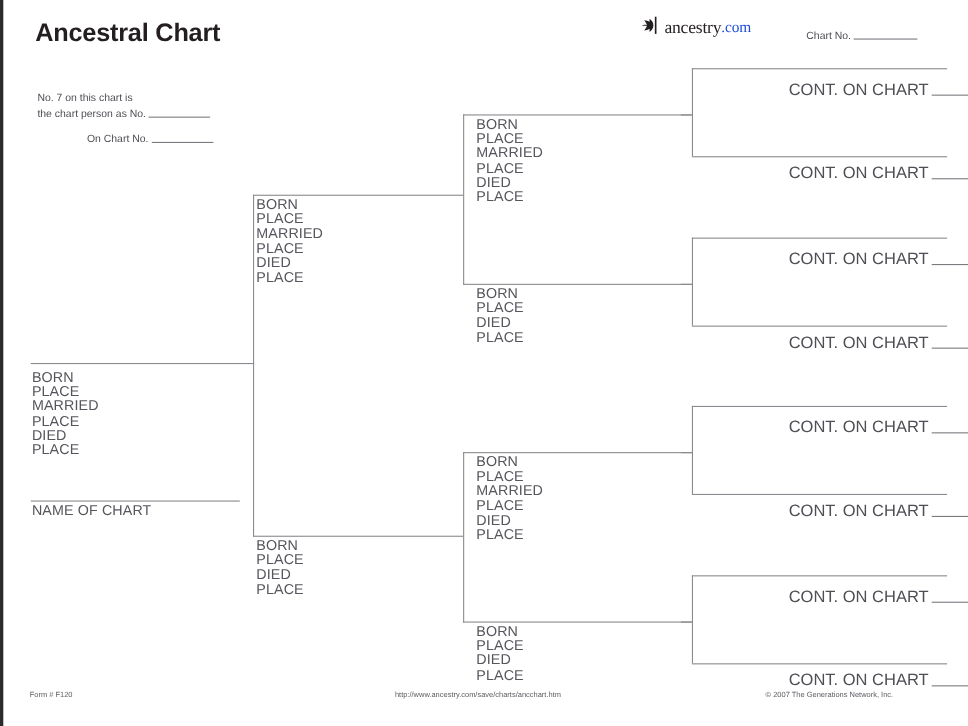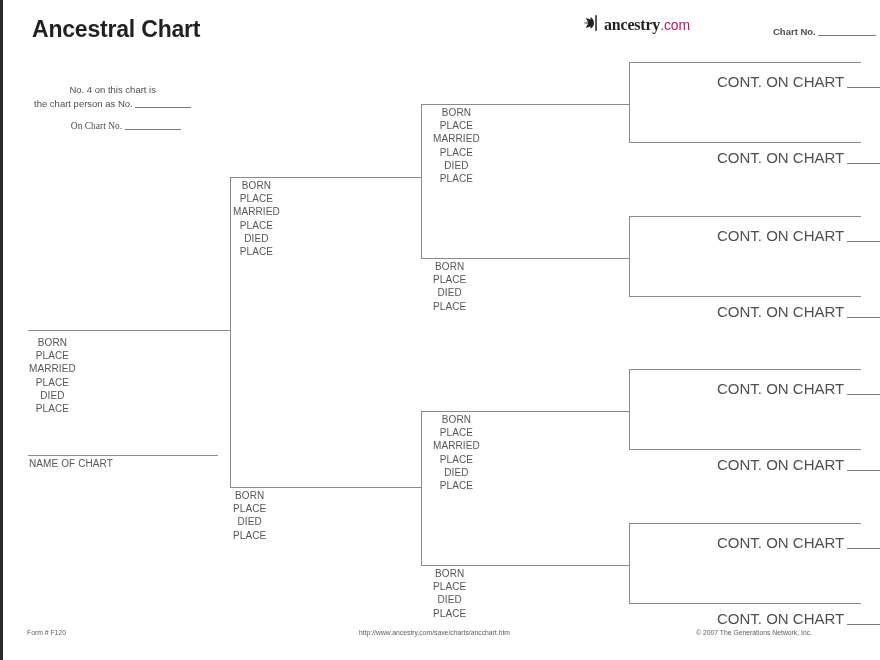--- a/index.html
+++ b/index.html
@@ -9,79 +9,78 @@
     font-family:"Liberation Sans", sans-serif;
     color:#5a5a60;
     overflow:hidden;
     position:relative;
   }
   #page{
     position:absolute;left:0;top:0;width:800px;height:660px;
     border-left:3px solid #2b2b2b;
     box-sizing:border-box;
     background:#fff;
-    text-align:center;
   }
   
   .title{
     position:absolute;left:29px;top:16px;
     font-size:23px;font-weight:bold;color:#231f20;
     letter-spacing:-0.2px;
   }
   .xref{
     position:absolute;left:31px;top:83px;
     font-size:9.5px;line-height:13.5px;color:#4e4e55;
     white-space:nowrap;
   }
   .xref .ln{display:inline-block;border-bottom:1px solid #7b7b82;width:56px;height:9px;vertical-align:-1px;}
-  .xref .row2{display:block;margin-left:26px;margin-top:10px;font-family:Liberation Serif, serif;}
+  .xref .row2{display:block;margin-left:45px;margin-top:10px;}
   .logo{
     position:absolute;left:578px;top:14px;
     display:flex;align-items:center;
   }
   .logo .leaf{display:block;}
   .logo .wordmark{
     font-family:"Liberation Serif", serif;
-    font-size:16px;font-weight:bold;color:#231f20;letter-spacing:-0.2px;
+    font-size:16px;font-weight:normal;color:#231f20;letter-spacing:-0.2px;
     margin-left:1px;
   }
   .logo .dotcom{
-    font-family:Liberation Sans, sans-serif;
-    font-size:14px;font-weight:normal;color:#be185d;letter-spacing:-0.1px;
+    font-family:Liberation Serif, serif;
+    font-size:14px;font-weight:normal;color:#1d4ed8;letter-spacing:-0.1px;
   }
   .chartno{
-    position:absolute;left:770px;top:26px;
-    font-size:9.5px;color:#4e4e55;white-space:nowrap;font-weight:bold;
+    position:absolute;left:730px;top:26px;
+    font-size:9.5px;color:#4e4e55;white-space:nowrap;
   }
   .chartno .ln{display:inline-block;border-bottom:1px solid #7b7b82;width:58px;height:9px;vertical-align:-1px;}
 
   
   .nameline{position:absolute;border-top:1.3px solid #8a8a90;}
   .vbar{position:absolute;border-left:1.3px solid #8a8a90;}
   .connector{position:absolute;border-top:1.3px solid #8a8a90;}
-  .fields{position:absolute;font-size:10px;line-height:13.2px;color:#55555c;letter-spacing:0.1px;}
+  .fields{position:absolute;font-size:13px;line-height:13.2px;color:#55555c;letter-spacing:0.1px;}
   .fields div{white-space:nowrap;}
   .contline{position:absolute;font-size:15px;color:#4e4e55;white-space:nowrap;}
   .contline .ln{display:inline-block;border-bottom:1px solid #7b7b82;width:60px;height:9px;vertical-align:-1px;margin-left:3px;}
 
   
   .footer{position:absolute;font-size:6.8px;color:#5c5c63;white-space:nowrap;}
   .f-form{left:24px;top:629px;}
   .f-url{left:356px;top:629px;}
   .f-copy{left:693px;top:629px;}
 </style>
 </head>
 <body>
 
 <div id="page">
 
   <div class="title">Ancestral Chart</div>
 
   <div class="xref">
-    <span>No. 4 on this chart is</span><br>
+    <span>No. 7 on this chart is</span><br>
     <span>the chart person as No.</span>
     <span class="ln"></span>
     <span class="row2">
       <span>On Chart No.</span>
       <span class="ln"></span>
     </span>
   </div>
 
   <div class="logo">
     <span class="leaf">

